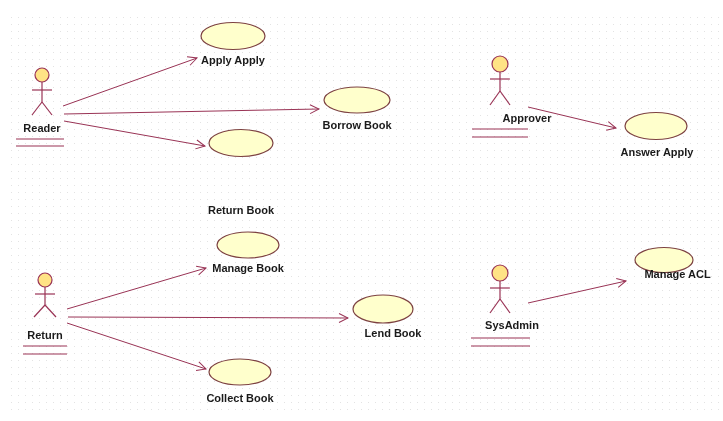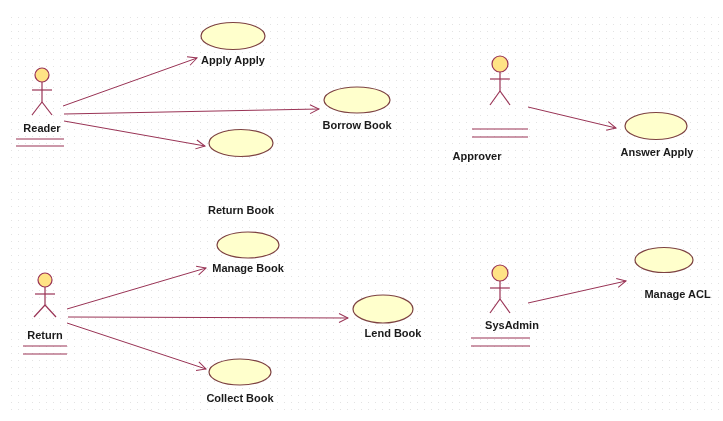--- a/index.html
+++ b/index.html
@@ -129,21 +129,21 @@
     </g>
   </svg>
 
   <div class="lbl" style="left:233px;top:54px;">Apply Apply</div>
   <div class="lbl" style="left:357px;top:119px;">Borrow Book</div>
   <div class="lbl" style="left:241px;top:164px;margin-top:40px;">Return Book</div>
   <div class="lbl" style="left:657px;top:146px;">Answer Apply</div>
   <div class="lbl" style="left:248px;top:262px;">Manage Book</div>
   <div class="lbl" style="left:385px;top:327px;padding-left:16px;">Lend Book</div>
   <div class="lbl" style="left:240px;top:392px;">Collect Book</div>
-  <div class="lbl" style="left:665px;top:288px;padding-left:25px;">Manage ACL</div>
+  <div class="lbl" style="left:665px;top:268px;padding-left:25px;">Manage ACL</div>
 
   <div class="lbl" style="left:42px;top:122px;">Reader</div>
-  <div class="lbl" style="left:477px;top:112px;margin-top:38px;">Approver</div>
+  <div class="lbl" style="left:527px;top:112px;">Approver</div>
   <div class="lbl" style="left:45px;top:329px;">Return</div>
   <div class="lbl" style="left:500px;top:319px;padding-left:24px;">SysAdmin</div>
 
 
 </div>
 
 </body></html>

